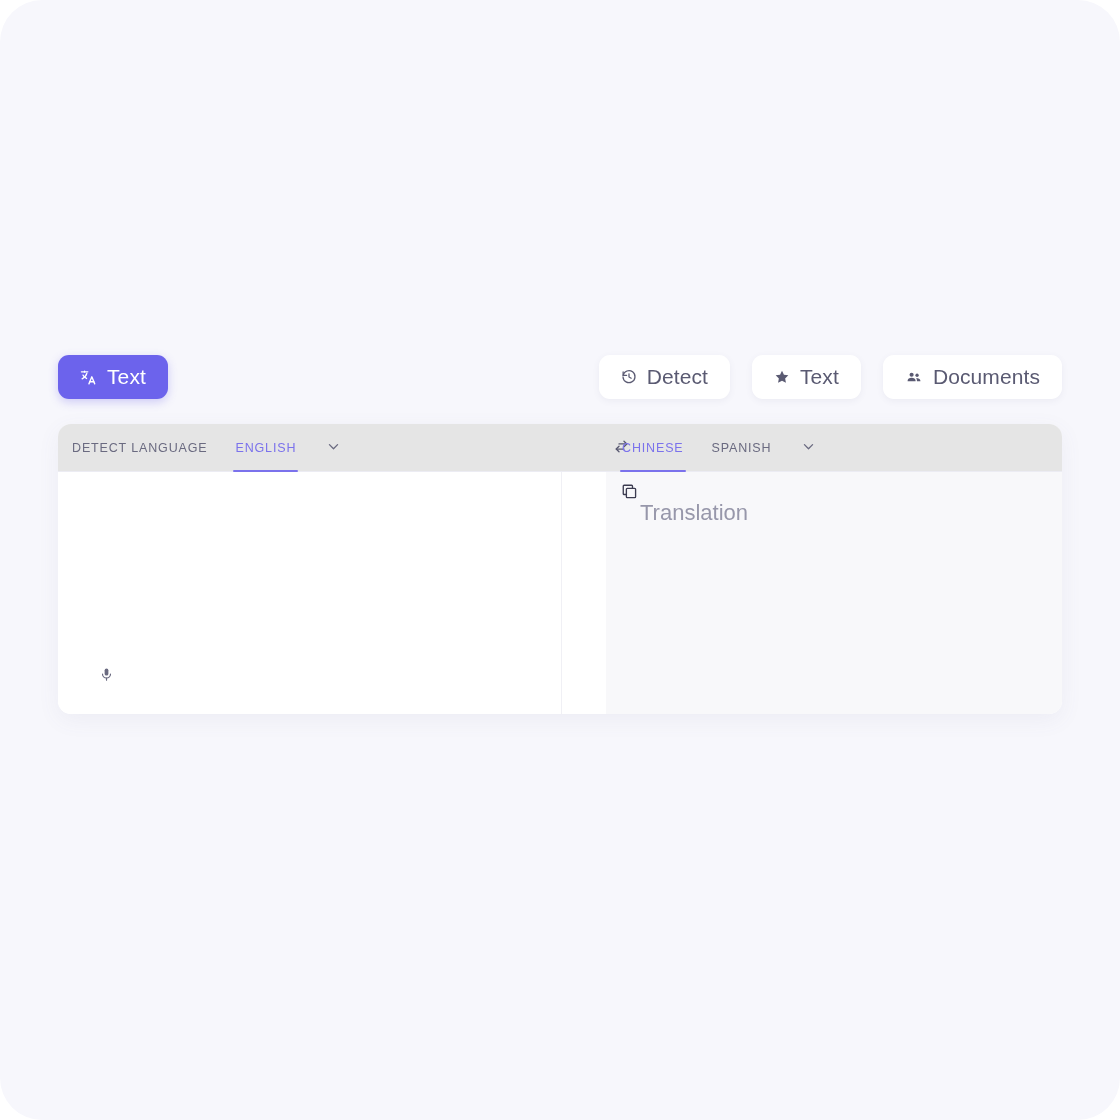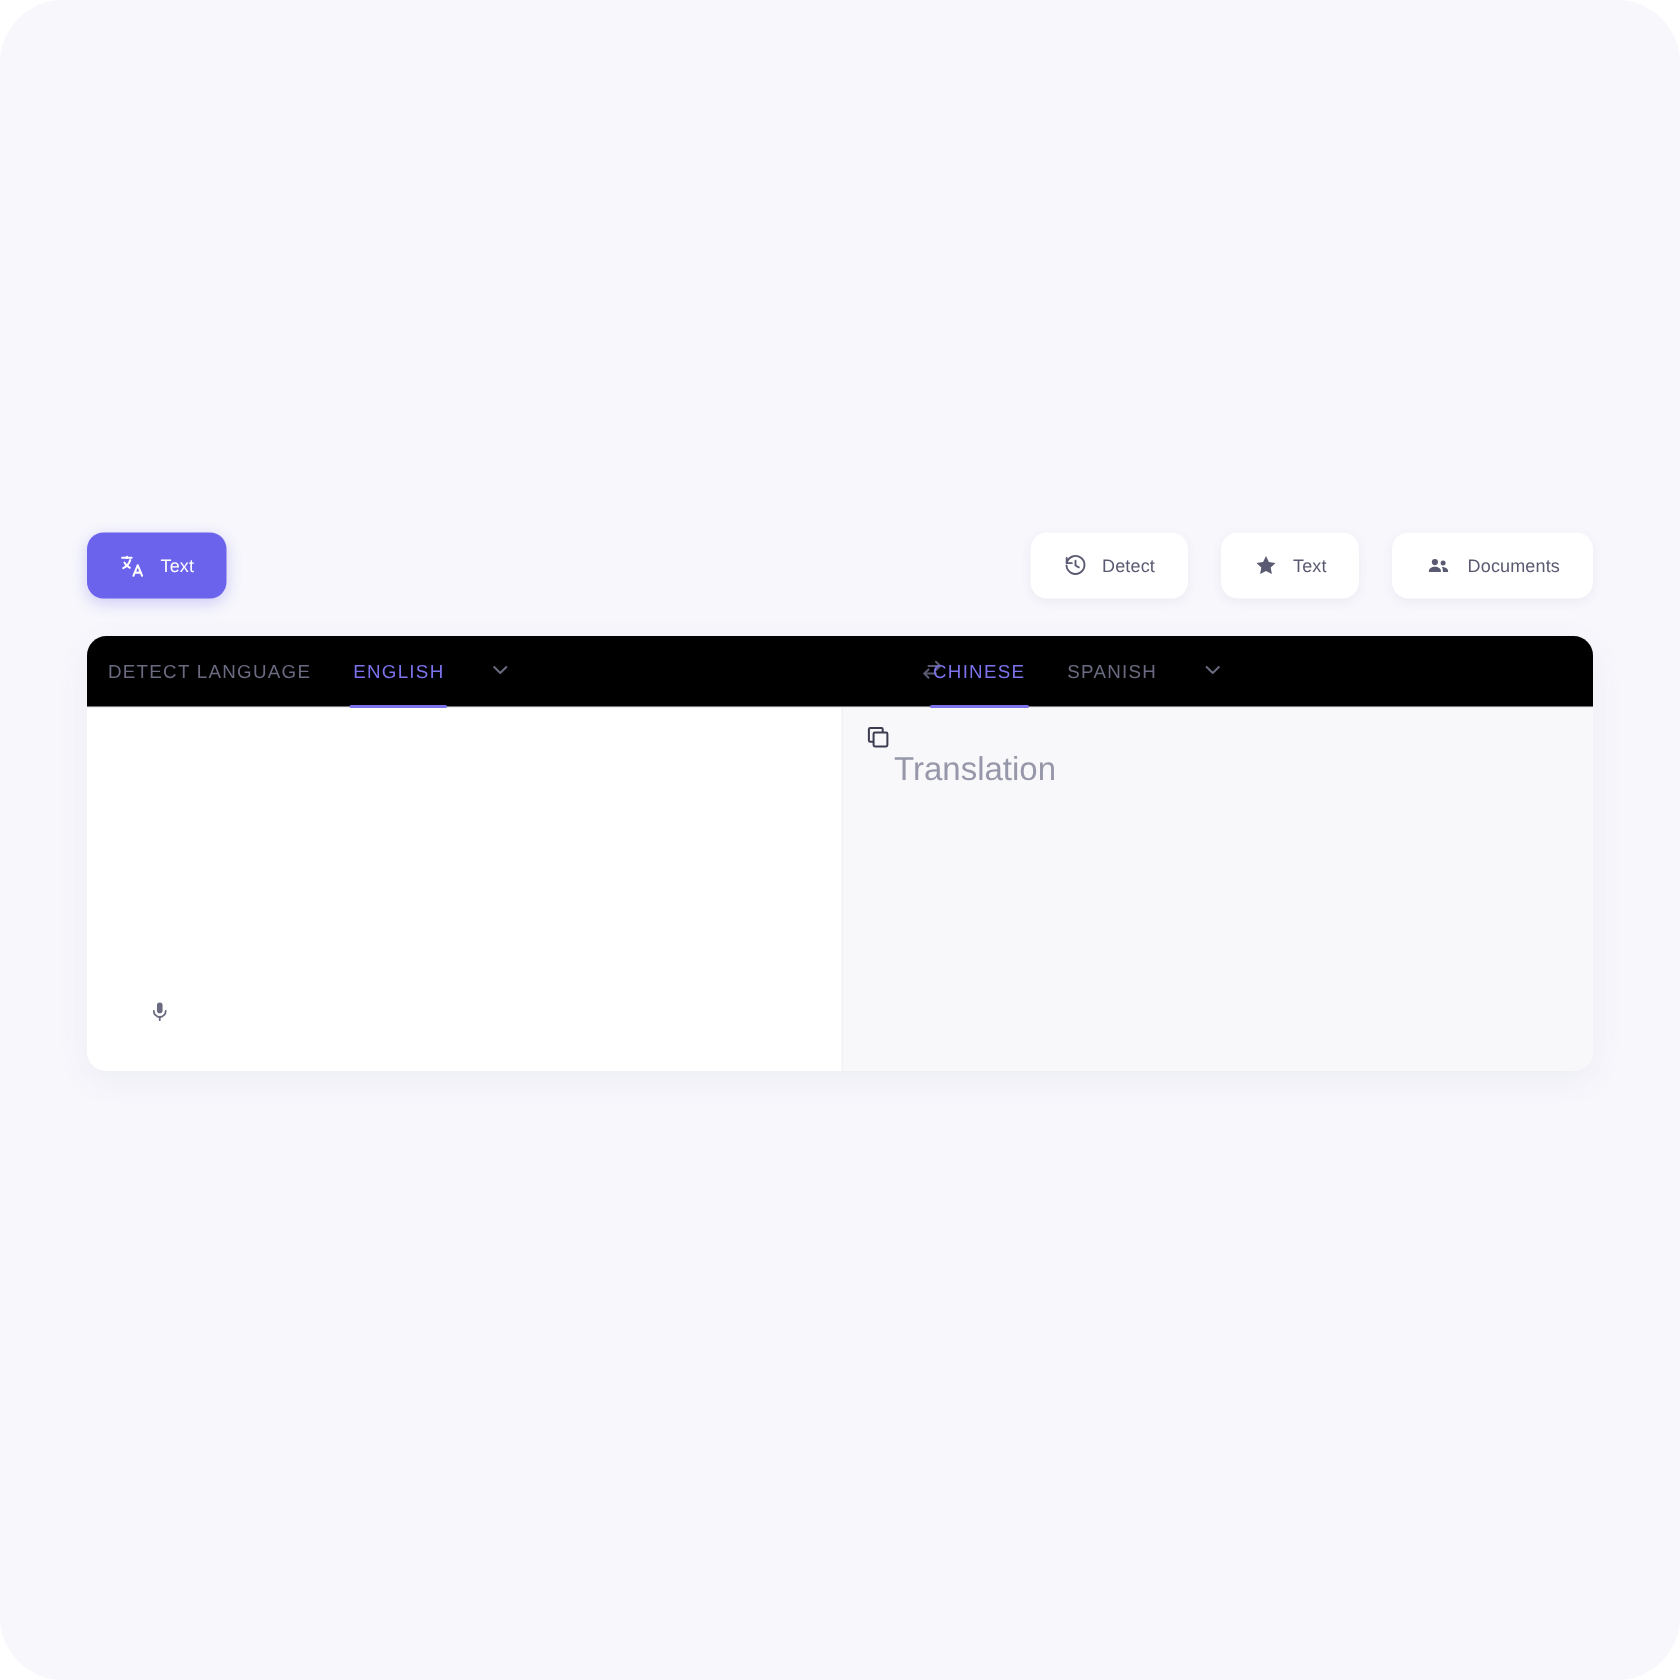--- a/index.html
+++ b/index.html
@@ -40,21 +40,21 @@
     height: 44px;
     display: inline-flex;
     align-items: center;
     gap: 10px;
     padding: 0 22px;
     border: none;
     border-radius: 11px;
     background: #ffffff;
     color: #5a5a72;
     font-family: "Liberation Sans", sans-serif;
-    font-size: 12px;
+    font-size: 21px;
     letter-spacing: .1px;
     white-space: nowrap;
     cursor: pointer;
     box-shadow: 0 2px 7px rgba(90, 90, 130, .07);
   }
 
   .pill.active {
     background: #6c63ec;
     color: #ffffff;
     box-shadow: 0 3px 10px rgba(108, 99, 236, .30);
@@ -74,21 +74,21 @@
     border-radius: 13px;
     overflow: hidden;
     box-shadow: 0 6px 22px rgba(95, 95, 140, .07);
   }
 
   
   .langbar {
     position: relative;
     height: 48px;
     border-bottom: 1px solid #ececf3;
-    background: #000000;
+    background: #e5e5e5;
   }
 
   .langbar .side { position: absolute; top: 0; height: 48px; display: flex; align-items: center; }
   .langbar .side.src { left: 0;  }
   .langbar .side.tgt { left: 550px; }
 
   .lang-tab {
     position: relative;
     height: 48px;
     display: inline-flex;
@@ -135,21 +135,21 @@
     width: 30px;
     display: inline-flex;
     align-items: center;
     justify-content: center;
     border: none;
     background: transparent;
     cursor: pointer;
   }
 
   
-  .panes { position: relative; height: 242px; display: flex; }
+  .panes { position: relative; height: 242px; display: flex; gap: 44px; }
 
   .pane-source {
     position: relative;
     width: 504px;
     background: #ffffff;
     border-right: 1px solid #f0f0f5;
   }
 
   .pane-target {
     position: relative;

